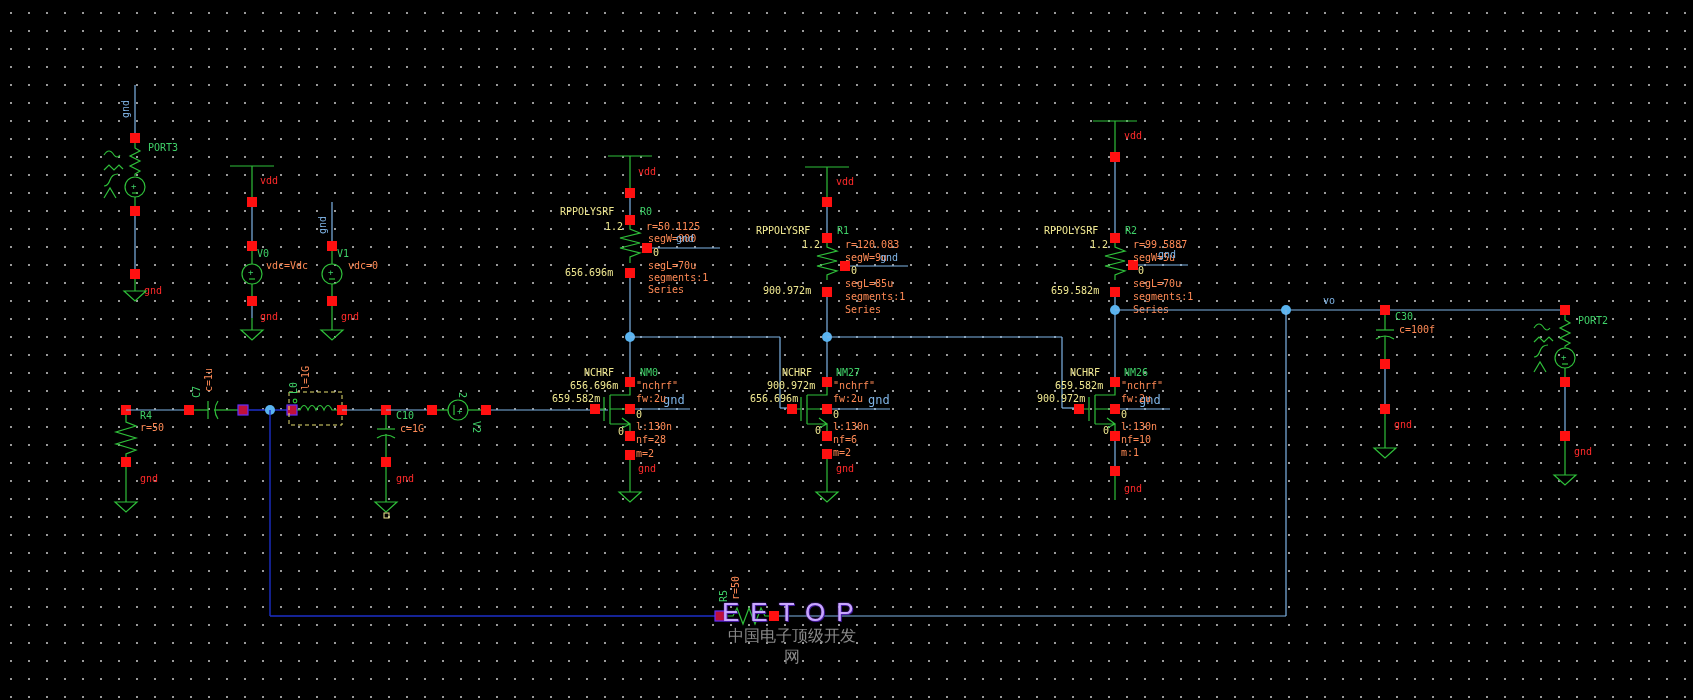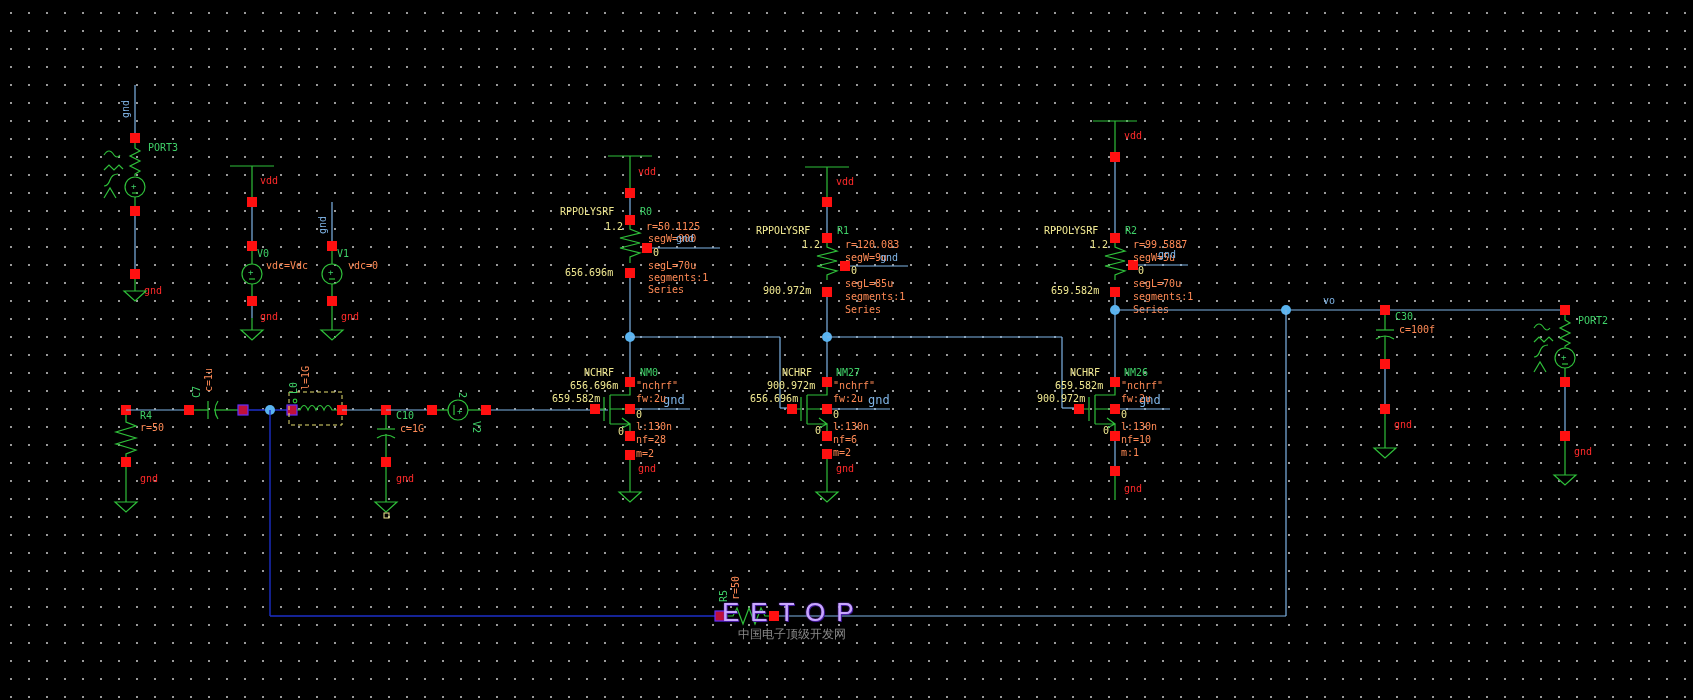--- a/index.html
+++ b/index.html
@@ -18,21 +18,21 @@
   .dot { fill:#5ab4f0; }
   .t-name { fill:#3fd068; }
   .t-param { fill:#ff8a55; }
   .t-net { fill:#ff2a2a; }
   .t-cell { fill:#f0e890; }
   .t-wire { fill:#7fb4e6; }
   .t-op { fill:#f0e890; }
   #logo { position:absolute; left:722px; top:597px; width:140px; text-align:center; }
   #logo .big { font-family:Liberation Sans, sans-serif; font-size:26px; letter-spacing:11px; color:#c9a6ff;
     text-shadow: 0 0 2px #6a2fd0, 1px 1px 0 #3a1590; }
-  #logo .small { font-family:"DejaVu Sans", sans-serif; font-size:12px; color:#8a8a8a; margin-top:-2px; }
+  #logo .small { font-family:"DejaVu Sans", sans-serif; font-size:16px; color:#8a8a8a; margin-top:-2px; }
 </style>
 </head>
 <body>
 
 <div id="canvas"></div>
 
 <svg width="1693" height="700">
   <defs>
     <g id="gnd-sym">
         <line x1="0" y1="0" x2="0" y2="12" class="sym"></line>

